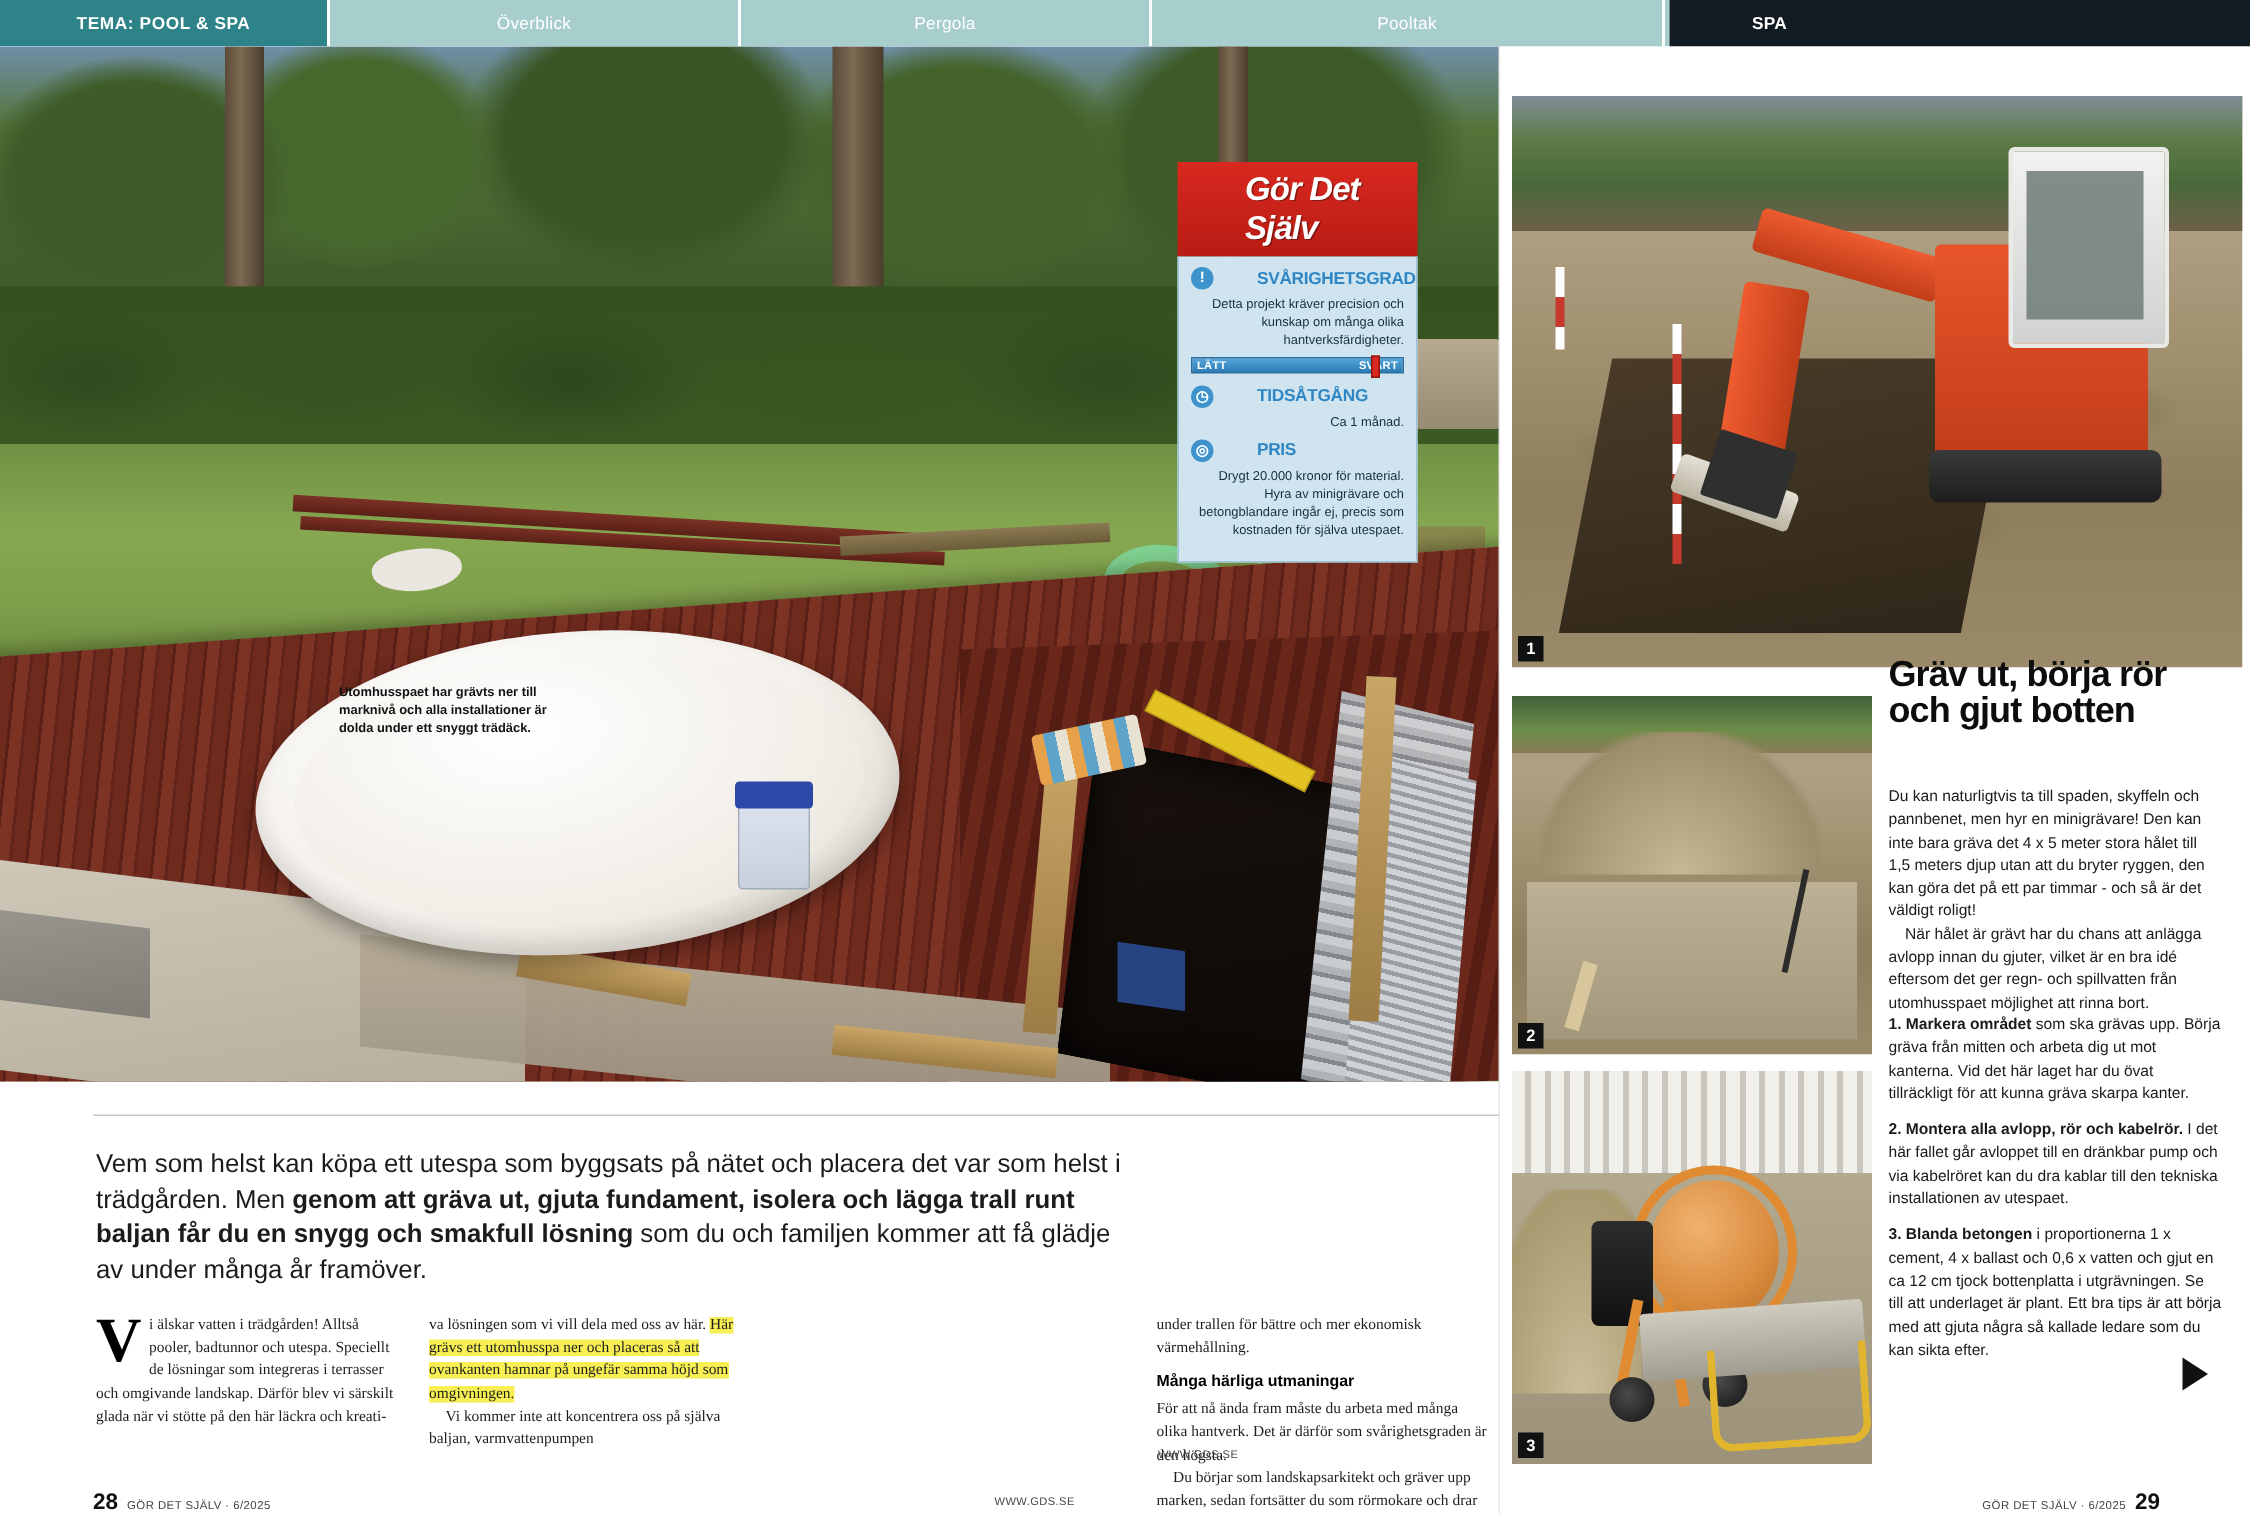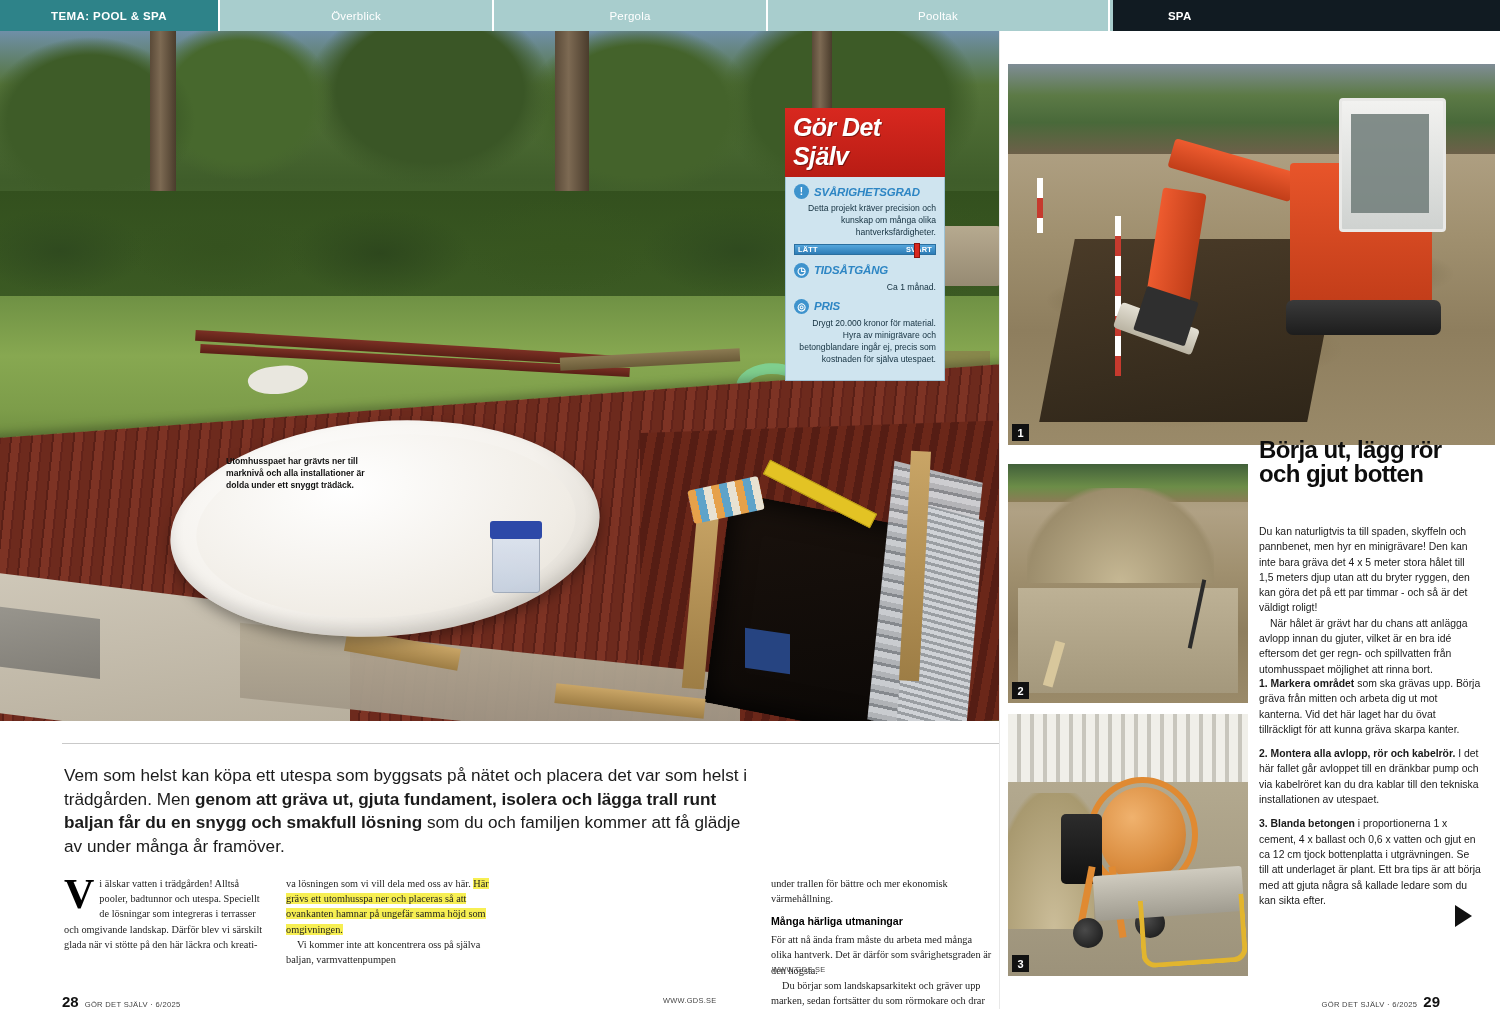--- a/index.html
+++ b/index.html
@@ -117,27 +117,27 @@
      font-size:8.6px; font-weight:bold; line-height:1.42; color:#111; }
 
   .headline { position:absolute; left:70px; top:118px; width:640px;
      color:#ffffff; font-weight:bold; font-size:66px; line-height:.94;
      letter-spacing:-1.5px; text-shadow:2px 3px 5px rgba(0,0,0,.55); }
   .headline span { display:block; }
 
   
   .gds-box { position:absolute; left:785px; top:77px; width:160px; }
   .gds-head { background:linear-gradient(180deg,#d8281f,#b81c14); padding:5px 7px 6px 8px; }
-  .gds-head-txt { color:#fff; font-weight:bold; font-size:25px; letter-spacing:-.6px;
-                  font-style:italic; text-shadow:1px 1px 0 rgba(0,0,0,.35); }
+  .gds-head-txt { color:#fff; font-weight:bold; font-size:22px; letter-spacing:-.6px;
+                  font-style:italic; text-shadow:1px 1px 0 rgba(0,0,0,.35);margin-left:37px; }
   .gds-body { background:#cfe4ef; border:1px solid #9ec3d6; border-top:none; padding:7px 8px 9px 8px; }
   .gds-sec-title { display:flex; align-items:center; gap:5px; margin-bottom:3px; }
   .gds-ico { width:15px; height:15px; border-radius:50%; background:#3e93cd; color:#fff;
      font-size:10px; font-weight:bold; display:flex; align-items:center; justify-content:center; flex:0 0 auto;}
-  .gds-sec-label { color:#2e86c4; font-weight:bold; font-style:italic; font-size:11.5px; letter-spacing:-.2px;}
+  .gds-sec-label { color:#2e86c4; font-weight:bold; font-size:11.5px; letter-spacing:-.2px;margin-left:24px;}
   .gds-p { font-size:8.6px; line-height:1.42; color:#14303f; margin-bottom:5px;text-align:right; }
   .meter { position:relative; height:11px; background:linear-gradient(180deg,#55a6dc,#2d7cb6);
      border:1px solid #2b6f9f; display:flex; align-items:center; justify-content:space-between;
      padding:0 3px; margin:1px 0 8px 0;}
   .meter span { font-size:7.4px; font-weight:bold; color:#fff; letter-spacing:.2px; }
   .meter-mark { position:absolute; left:84.5%; top:-2px; width:6px; height:15px; background:#d8281f; border:1px solid #8e140d;}
   .gds-sep { margin-top:6px; }
 
   
   .divider { position:absolute; left:62px; top:712px; width:938px; height:1px; background:#c9c9c9;}
@@ -429,21 +429,21 @@
       <div class="pnum">3</div>
     </div>
 
     <div class="footer-r">
       <span class="fmeta">GÖR DET SJÄLV · 6/2025</span>
       <span class="pgno">29</span>
     </div>
   </div>
 
   <div class="r-head">
-    <span>Börja ut, lägg rör och gjut botten</span>
+    <span>Gräv ut, börja rör och gjut botten</span>
   </div>
   <div class="r-body">
     <span>Du kan naturligtvis ta till spaden, skyffeln och pannbenet, men hyr en minigrävare! Den kan inte bara gräva det 4 x 5 meter stora hålet till 1,5 meters djup utan att du bryter ryggen, den kan göra det på ett par timmar - och så är det väldigt roligt!</span>
     <div class="indent">När hålet är grävt har du chans att anlägga avlopp innan du gjuter, vilket är en bra idé eftersom det ger regn- och spillvatten från utomhusspaet möjlighet att rinna bort.</div>
   </div>
   <div class="r-steps">
     <p><b>1. Markera området</b><span> som ska grävas upp. Börja gräva från mitten och arbeta dig ut mot kanterna. Vid det här laget har du övat tillräckligt för att kunna gräva skarpa kanter.</span></p>
     <p><b>2. Montera alla avlopp, rör och kabelrör.</b><span> I det här fallet går avloppet till en dränkbar pump och via kabelröret kan du dra kablar till den tekniska installationen av utespaet.</span></p>
     <p><b>3. Blanda betongen</b><span> i proportionerna 1 x cement, 4 x ballast och 0,6 x vatten och gjut en ca 12 cm tjock bottenplatta i utgrävningen. Se till att underlaget är plant. Ett bra tips är att börja med att gjuta några så kallade ledare som du kan sikta efter.</span></p>
   </div>

